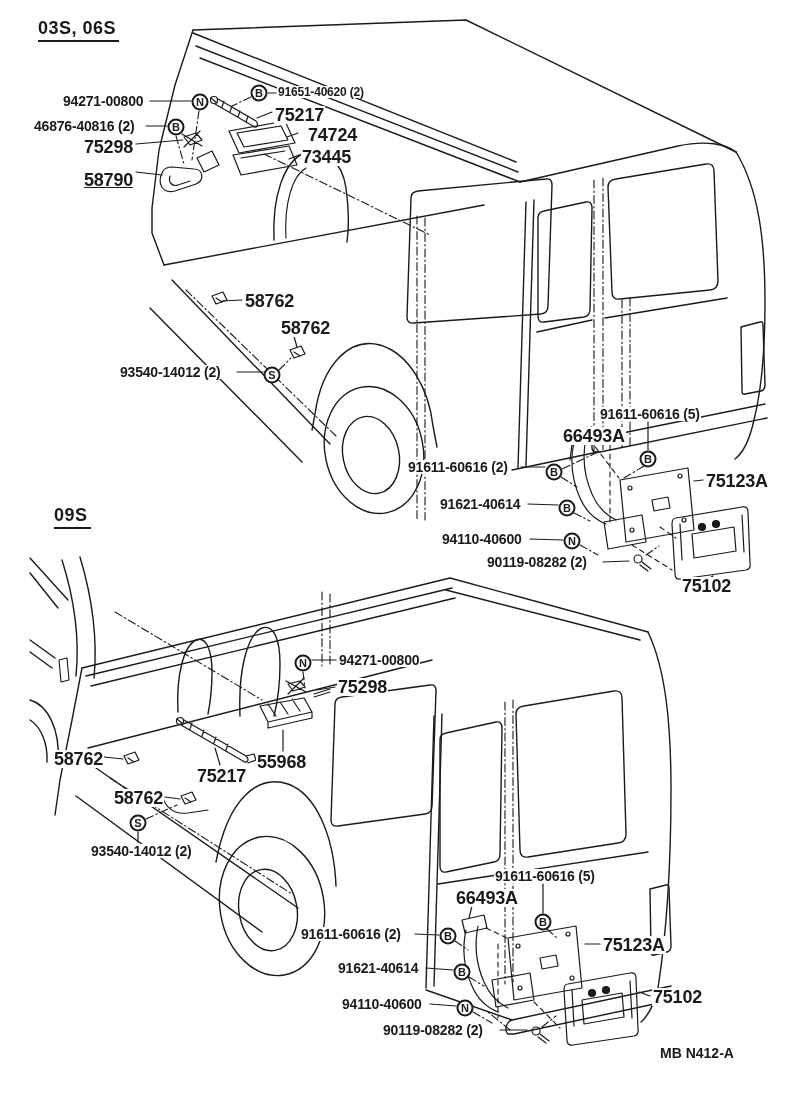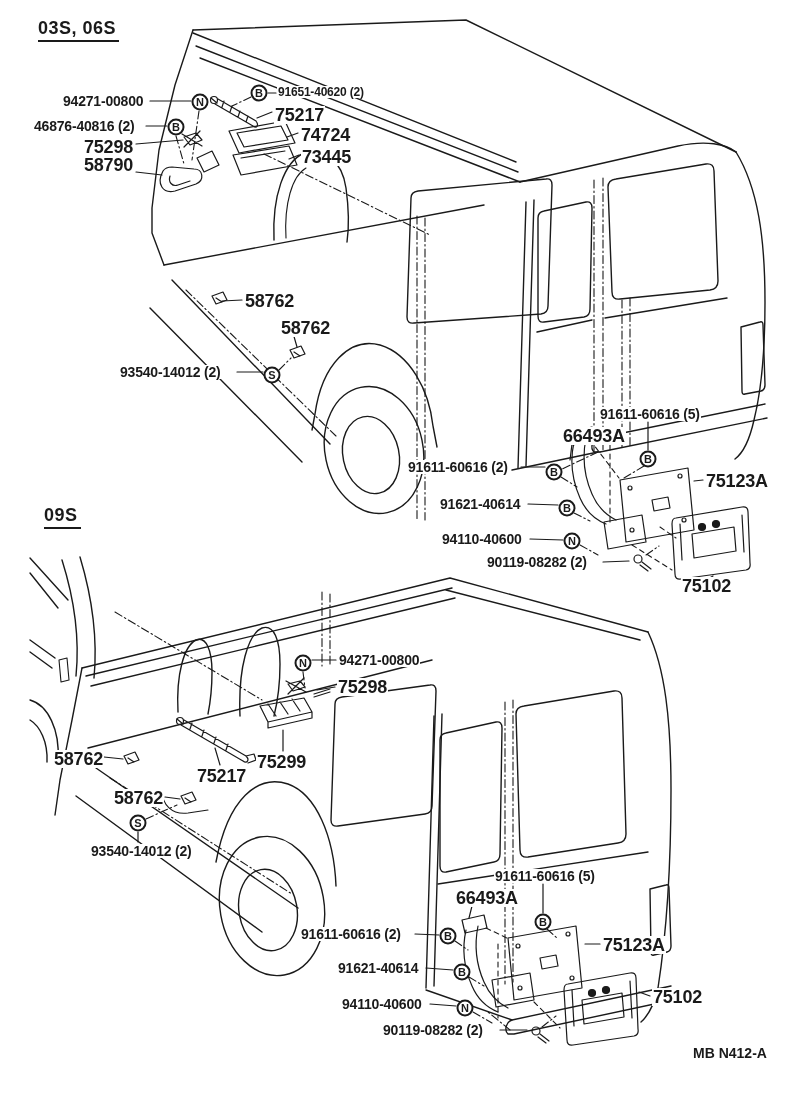--- a/index.html
+++ b/index.html
@@ -267,31 +267,31 @@
         <path d="M632,545 L672,570"></path>
         <path d="M610,445 L610,525"></path>
     <path d="M660,527 L676,538"></path>
     <path d="M486,928 L507,938"></path>
         <path d="M534,1002 L560,1028"></path>
         <path d="M498,944 L498,1018"></path>
   </g>
 </svg>
 
 <div class="heading" style="left:38px;top:19px">03S, 06S</div>
-<div class="heading" style="left:44px;top:506px">09S</div>
-<div class="figcode" style="left:693px;top:1046px">MB N412-A</div>
+<div class="heading" style="left:54px;top:506px">09S</div>
+<div class="figcode" style="left:660px;top:1046px">MB N412-A</div>
 
 <div class="plabel" style="left: 62px; top: 94px; font-size: 14px;">94271-00800</div>
     <div class="plabel" style="left: 277px; top: 86px; font-size: 12px;">91651-40620 (2)</div>
     <div class="plabel" style="left: 274px; top: 106px; font-size: 18px;">75217</div>
     <div class="plabel" style="left: 33px; top: 119px; font-size: 14px;">46876-40816 (2)</div>
-    <div class="plabel" style="left: 300px; top: 126px; font-size: 18px;">74724</div>
+    <div class="plabel" style="left: 307px; top: 126px; font-size: 18px;">74724</div>
     <div class="plabel" style="left: 83px; top: 138px; font-size: 18px;">75298</div>
     <div class="plabel" style="left: 301px; top: 148px; font-size: 18px;">73445</div>
-    <div class="plabel" style="left: 83px; top: 156px; font-size: 18px;">58790</div>
+    <div class="plabel" style="left: 83px; top: 171px; font-size: 18px; text-decoration: underline;">58790</div>
     <div class="plabel" style="left: 244px; top: 292px; font-size: 18px;">58762</div>
     <div class="plabel" style="left: 280px; top: 319px; font-size: 18px;">58762</div>
     <div class="plabel" style="left: 119px; top: 365px; font-size: 14px;">93540-14012 (2)</div>
     <div class="plabel" style="left: 599px; top: 407px; font-size: 14px;">91611-60616 (5)</div>
     <div class="plabel" style="left: 562px; top: 427px; font-size: 18px;">66493A</div>
     <div class="plabel" style="left: 407px; top: 460px; font-size: 14px;">91611-60616 (2)</div>
     <div class="plabel" style="left: 705px; top: 472px; font-size: 18px;">75123A</div>
     <div class="plabel" style="left: 439px; top: 497px; font-size: 14px;">91621-40614</div>
     <div class="plabel" style="left: 441px; top: 532px; font-size: 14px;">94110-40600</div>
     <div class="plabel" style="left: 486px; top: 555px; font-size: 14px;">90119-08282 (2)</div>
@@ -300,21 +300,21 @@
     <div class="marker" style="left: 176px; top: 127px;">B</div>
     <div class="marker" style="left: 259px; top: 93px;">B</div>
     <div class="marker" style="left: 272px; top: 375px;">S</div>
     <div class="marker" style="left: 554px; top: 472px;">B</div>
     <div class="marker" style="left: 648px; top: 459px;">B</div>
     <div class="marker" style="left: 567px; top: 508px;">B</div>
     <div class="marker" style="left: 572px; top: 541px;">N</div>
     <div class="plabel" style="left: 338px; top: 653px; font-size: 14px;">94271-00800</div>
     <div class="plabel" style="left: 337px; top: 678px; font-size: 18px;">75298</div>
     <div class="plabel" style="left: 53px; top: 750px; font-size: 18px;">58762</div>
-    <div class="plabel" style="left: 256px; top: 753px; font-size: 18px;">75299</div>
+    <div class="plabel" style="left: 256px; top: 753px; font-size: 18px;">55968</div>
     <div class="plabel" style="left: 196px; top: 767px; font-size: 18px;">75217</div>
     <div class="plabel" style="left: 113px; top: 789px; font-size: 18px;">58762</div>
     <div class="plabel" style="left: 90px; top: 844px; font-size: 14px;">93540-14012 (2)</div>
     <div class="plabel" style="left: 494px; top: 869px; font-size: 14px;">91611-60616 (5)</div>
     <div class="plabel" style="left: 455px; top: 889px; font-size: 18px;">66493A</div>
     <div class="plabel" style="left: 300px; top: 927px; font-size: 14px;">91611-60616 (2)</div>
     <div class="plabel" style="left: 602px; top: 936px; font-size: 18px;">75123A</div>
     <div class="plabel" style="left: 337px; top: 961px; font-size: 14px;">91621-40614</div>
     <div class="plabel" style="left: 652px; top: 988px; font-size: 18px;">75102</div>
     <div class="plabel" style="left: 341px; top: 997px; font-size: 14px;">94110-40600</div>

